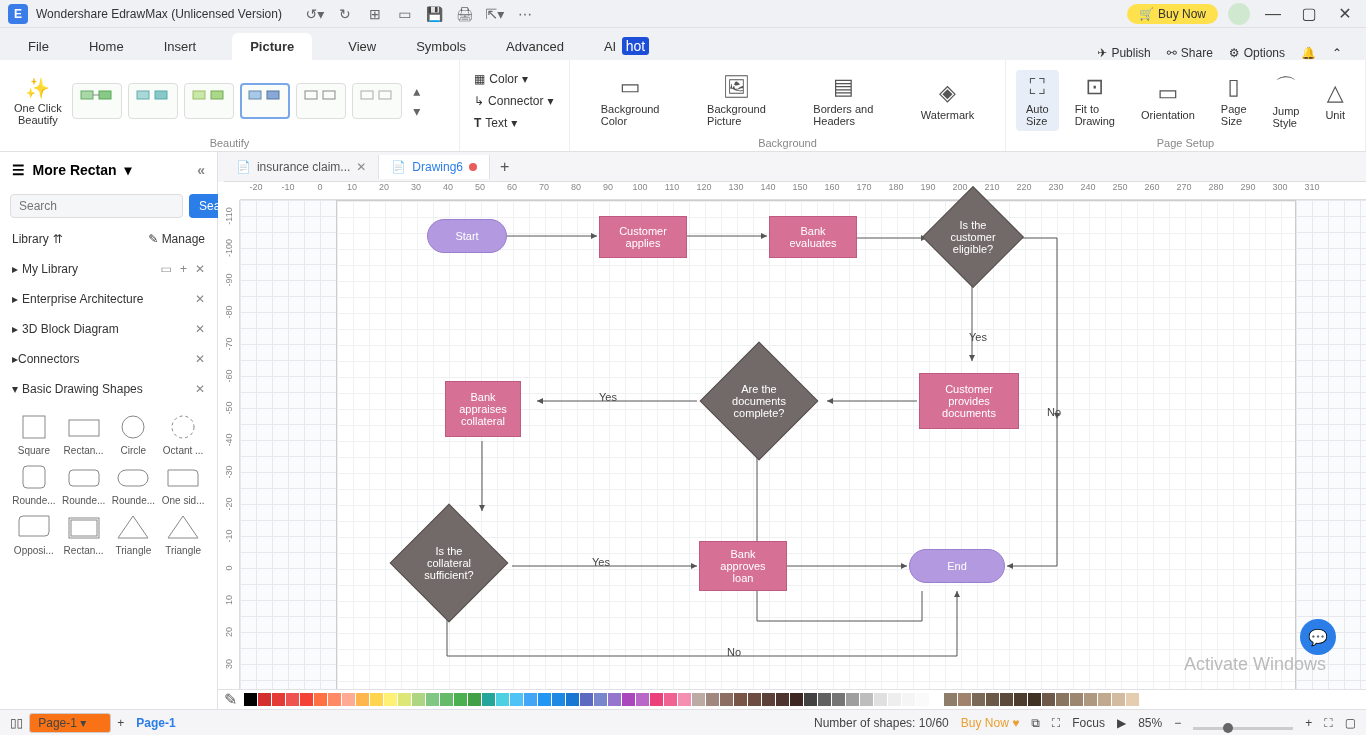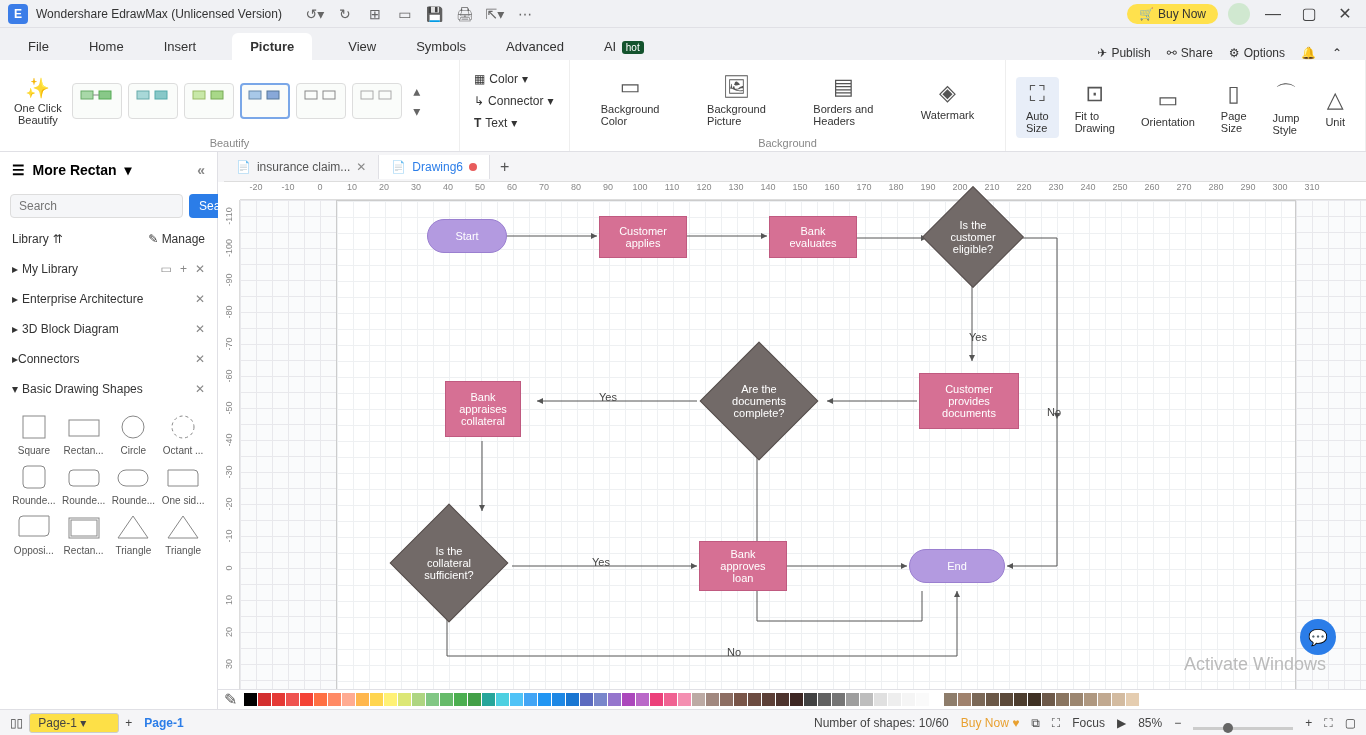--- a/index.html
+++ b/index.html
@@ -13,21 +13,21 @@
 .title-icon { width: 18px; height: 18px; color: #666; display: flex; align-items: center; justify-content: center; cursor: pointer; font-size: 14px; }
 .title-right { margin-left: auto; display: flex; align-items: center; gap: 10px; }
 .buy-now-btn { background: #ffe14d; border-radius: 14px; padding: 3px 12px; font-size: 12px; color: #333; cursor: pointer; display: flex; align-items: center; gap: 4px; }
 .avatar { width: 22px; height: 22px; background: #d0e8d0; border-radius: 50%; }
 .win-btn { width: 26px; height: 20px; display: flex; align-items: center; justify-content: center; cursor: pointer; color: #444; }
 
 
 .menu-bar { height: 32px; background: #f0f1f4; display: flex; align-items: flex-end; padding: 0 24px; gap: 32px; }
 .menu-item { font-size: 13px; color: #333; padding: 6px 4px; cursor: pointer; position: relative; }
 .menu-item.active { background: #fff; border-radius: 6px 6px 0 0; padding: 6px 18px; font-weight: 600; }
-.hot-tag { background: #14532d; color: #fff; font-size: 10px; padding: 1px 4px; border-radius: 3px; margin-left: 2px; }
+.hot-tag { background: #1d4ed8; color: #fff; font-size: 14px; padding: 1px 4px; border-radius: 3px; margin-left: 2px; }
 .menu-right { margin-left: auto; display: flex; gap: 16px; align-items: center; }
 .menu-right-item { font-size: 12px; color: #333; display: flex; align-items: center; gap: 4px; cursor: pointer; }
 
 
 .ribbon { height: 92px; background: #fff; border-bottom: 1px solid #e0e0e5; display: flex; }
 .ribbon-group { display: flex; flex-direction: column; padding: 6px 10px 2px; border-right: 1px solid #eee; }
 .ribbon-group-label { font-size: 11px; color: #888; text-align: center; margin-top: auto; padding-top: 2px; }
 .ribbon-row { display: flex; align-items: center; gap: 6px; flex: 1; }
 .beautify-btn { display: flex; flex-direction: column; align-items: center; font-size: 11px; color: #333; cursor: pointer; padding: 4px; }
 .beautify-icon { font-size: 20px; margin-bottom: 2px; }
@@ -252,20 +252,21 @@
       <div class="ribbon-large-btn">
           <div class="ribbon-large-icon">⌒</div>
           <div style="white-space:pre-line;">Jump
 Style</div>
         </div>
       <div class="ribbon-large-btn">
           <div class="ribbon-large-icon">△</div>
           <div>Unit</div>
         </div>
     </div>
+    <div class="ribbon-group-label">Page Setup</div>
   </div>
 </div>
 
 <div class="sidebar">
   <div class="sidebar-header">
     <span>☰</span>
     <span>More Rectan</span>▾
     <span class="sidebar-collapse">«</span>
   </div>
   <div class="sidebar-search">
@@ -598,21 +599,21 @@
     <div class="color-swatch" style="background: rgb(156, 134, 112);"></div>
     <div class="color-swatch" style="background: rgb(175, 152, 128);"></div>
     <div class="color-swatch" style="background: rgb(193, 169, 144);"></div>
     <div class="color-swatch" style="background: rgb(211, 187, 160);"></div>
     <div class="color-swatch" style="background: rgb(229, 205, 176);"></div>
   </div>
 
 <div class="status-bar">
   <div class="page-selector">
     <span>▯▯</span>
-    <span style="border:1px solid #ccc;padding:2px 32px 2px 8px;border-radius:3px;background:#fde047;"><span>Page-1</span> ▾</span>
+    <span style="border:1px solid #ccc;padding:2px 24px 2px 8px;border-radius:3px;background:#f97316;"><span>Page-1</span> ▾</span>
     <span>+</span>
   </div>
   <span style="color:#2b7de8;font-weight:600;">Page-1</span>
   <div class="status-right">
     <span>Number of shapes: 10/60</span>
     <span style="color:#e8a030;"><span>Buy Now</span> ♥</span>
     <span>⧉</span>
     <span>⛶</span>
     <span>Focus</span>
     <span>▶</span>

